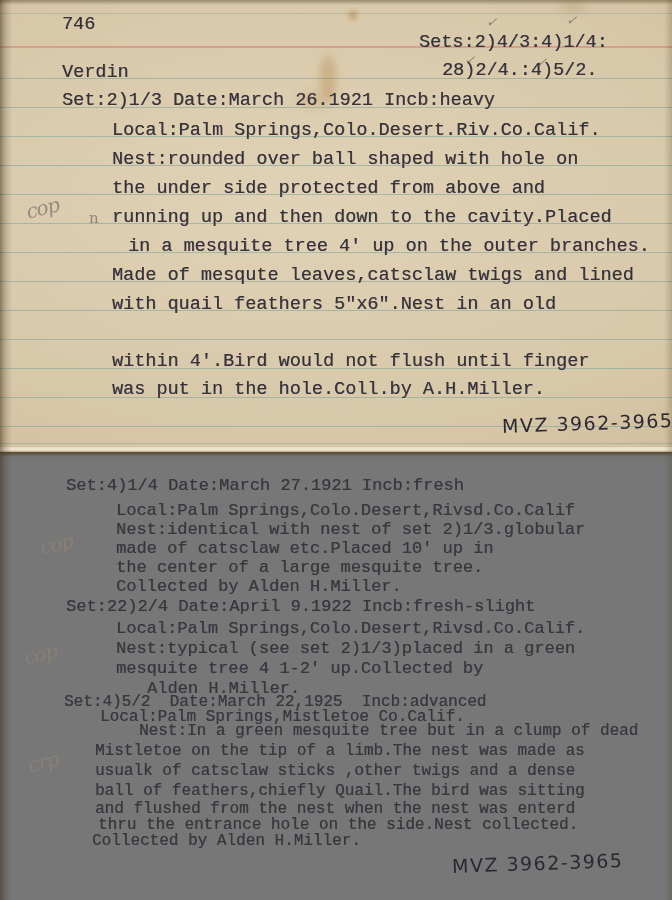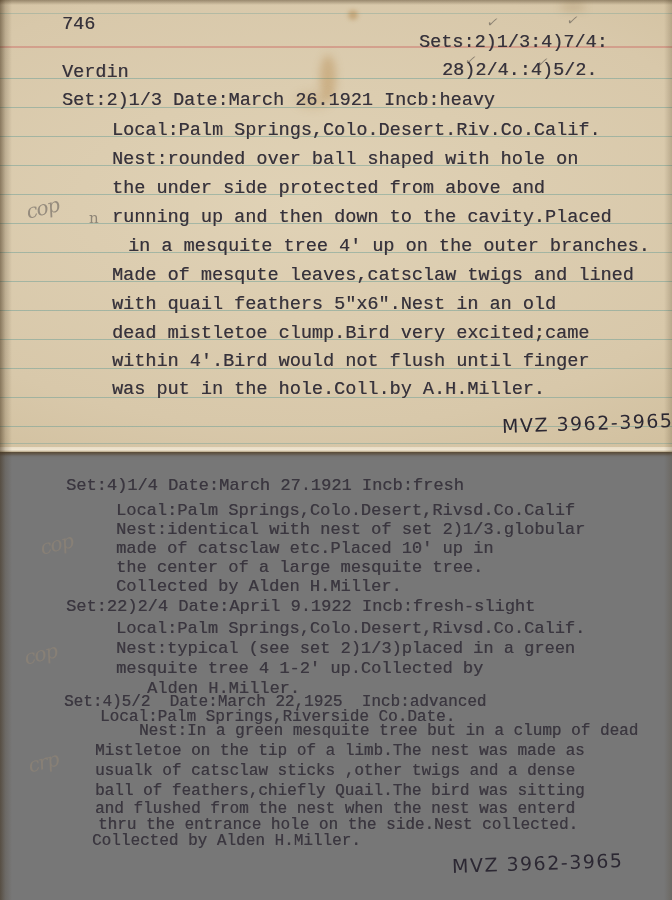--- a/index.html
+++ b/index.html
@@ -64,34 +64,33 @@
     <div class="stain stain-b"></div>
     <div class="stain stain-c"></div>
     <div class="stain stain-d"></div>
 
     <span class="check" style="left:488px;top:12px;">✓</span>
     <span class="check" style="left:568px;top:10px;">✓</span>
     <span class="check" style="left:466px;top:50px;">✓</span>
     <span class="check" style="left:538px;top:52px;">✓</span>
 
     <div class="tw" style="left:62px;top:15px;">746</div>
-    <div class="tw" style="left:419px;top:33px;">Sets:2)1/3:4)7/4:</div>
+    <div class="tw" style="left:419px;top:33px;">Sets:2)4/3:4)1/4:</div>
     <div class="tw" style="left:62px;top:63px;">Verdin</div>
     <div class="tw" style="left:442px;top:61px;">28)2/4.:4)5/2.</div>
 
     <div class="tw" style="left:62px;top:91px;">Set:2)1/3 Date:March 26.1921 Incb:heavy</div>
 
     <div class="tw" style="left:112px;top:121px;">Local:Palm Springs,Colo.Desert.Riv.Co.Calif.</div>
     <div class="tw" style="left:112px;top:150px;">Nest:rounded over ball shaped with hole on</div>
     <div class="tw" style="left:112px;top:179px;">the under side protected from above and</div>
     <div class="tw" style="left:112px;top:208px;">running up and then down to the cavity.Placed</div>
     <div class="tw" style="left:128px;top:237px;">in a mesquite tree 4' up on the outer branches.</div>
     <div class="tw" style="left:112px;top:266px;">Made of mesqute leaves,catsclaw twigs and lined</div>
     <div class="tw" style="left:112px;top:295px;">with quail feathers 5"x6".Nest in an old</div>
-    <div class="tw" style="left:112px;top:324px;">dead mistletoe clump.Bird very excited;came</div>
     <div class="tw" style="left:112px;top:352px;">within 4'.Bird would not flush until finger</div>
     <div class="tw" style="left:112px;top:380px;">was put in the hole.Coll.by A.H.Miller.</div>
 
     <span class="pencil-n" style="left:89px;top:209px;">n</span>
     <span class="pencil" style="left:26px;top:196px;">cop</span>
 
     <div class="hand" style="left:502px;top:412px;">MVZ 3962-3965</div>
   </section>
 
   <section class="card card-bottom">
@@ -103,21 +102,21 @@
     <div class="tw" style="left:116px;top:107px;">the center of a large mesquite tree.</div>
     <div class="tw" style="left:116px;top:126px;">Collected by Alden H.Miller.</div>
 
     <div class="tw" style="left:66px;top:146px;">Set:22)2/4 Date:April 9.1922 Incb:fresh-slight</div>
     <div class="tw" style="left:116px;top:168px;">Local:Palm Springs,Colo.Desert,Rivsd.Co.Calif.</div>
     <div class="tw" style="left:116px;top:188px;">Nest:typical (see set 2)1/3)placed in a green</div>
     <div class="tw" style="left:116px;top:208px;">mesquite tree 4 1-2' up.Collected by</div>
     <div class="tw" style="left:116px;top:228px;margin-left:31px;">Alden H.Miller.</div>
 
     <div class="tw small" style="left:64px;top:241px;">Set:4)5/2  Date:March 22,1925  Incb:advanced</div>
-    <div class="tw small" style="left:100px;top:256px;">Local:Palm Springs,Riverside Co.Date.</div>
+    <div class="tw small" style="left:100px;top:256px;">Local:Palm Springs,Mistletoe Co.Calif.</div>
     <div class="tw small" style="left:95px;top:270px;margin-left:44px;">Nest:In a green mesquite tree but in a clump of dead</div>
     <div class="tw small" style="left:95px;top:290px;">Mistletoe on the tip of a limb.The nest was made as</div>
     <div class="tw small" style="left:95px;top:310px;">usualk of catsclaw sticks ,other twigs and a dense</div>
     <div class="tw small" style="left:95px;top:330px;">ball of feathers,chiefly Quail.The bird was sitting</div>
     <div class="tw small" style="left:95px;top:348px;">and flushed from the nest when the nest was enterd</div>
     <div class="tw small" style="left:98px;top:364px;">thru the entrance hole on the side.Nest collected.</div>
     <div class="tw small" style="left:92px;top:380px;">Collected by Alden H.Miller.</div>
 
     <span class="pencil" style="left:40px;top:80px;">cop</span>
     <span class="pencil" style="left:24px;top:190px;">cop</span>

